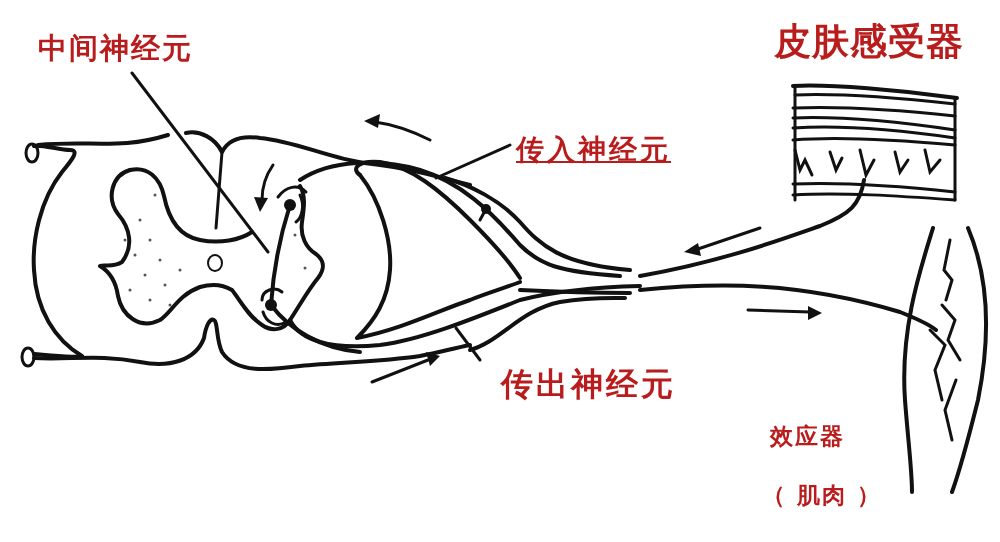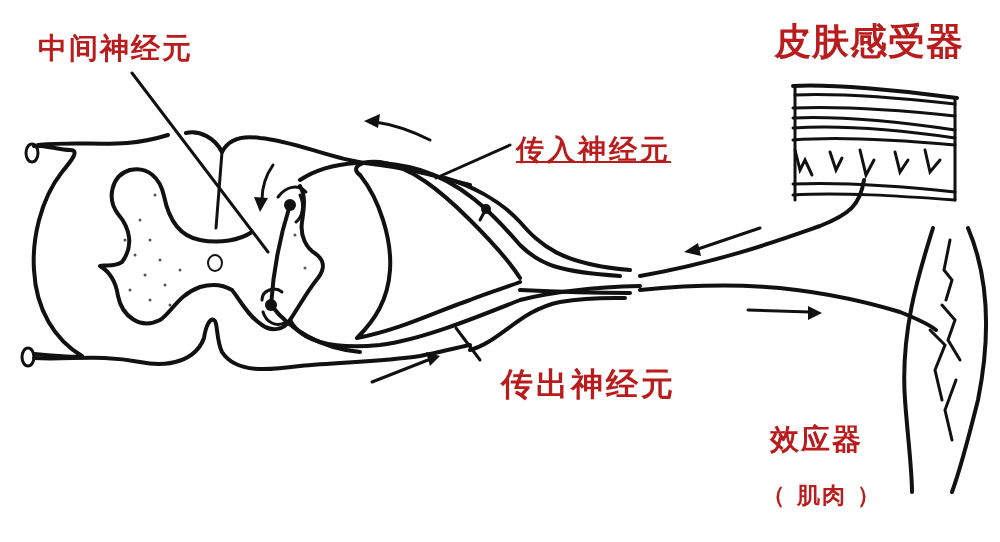--- a/index.html
+++ b/index.html
@@ -10,21 +10,21 @@
       font-family: "DejaVu Sans", sans-serif;
       font-weight: bold;
       color: #b91c1c;
       white-space: nowrap;
       line-height: 1;
     }
     #lbl-inter { left: 38px; top: 34px; font-size: 29px; letter-spacing: 2px; }
     #lbl-afferent { left: 516px; top: 136px; font-size: 28px; letter-spacing: 3px; text-decoration: underline; }
     #lbl-efferent { left: 486px; top: 368px; font-size: 32px; letter-spacing: 3px; margin-left: 15px; }
     #lbl-receptor { left: 774px; top: 23px; font-size: 37px; letter-spacing: 1px; }
-    #lbl-effector { left: 770px; top: 425px; font-size: 29px; letter-spacing: 2px; }
+    #lbl-effector { left: 770px; top: 425px; font-size: 23px; letter-spacing: 2px; }
     #lbl-muscle { left: 762px; top: 470px; font-size: 23px; letter-spacing: 2px; margin-top: 14px; }
     svg .ln { fill: none; stroke: #111; stroke-width: 4; stroke-linecap: round; stroke-linejoin: round; }
     svg .th { fill: none; stroke: #111; stroke-width: 3; stroke-linecap: round; }
     svg .tn { fill: none; stroke: #111; stroke-width: 2; stroke-linecap: round; }
     svg .dot { fill: #111; }
     svg .spk { fill: #555; }
   </style>
 </head>
 <body>
 

